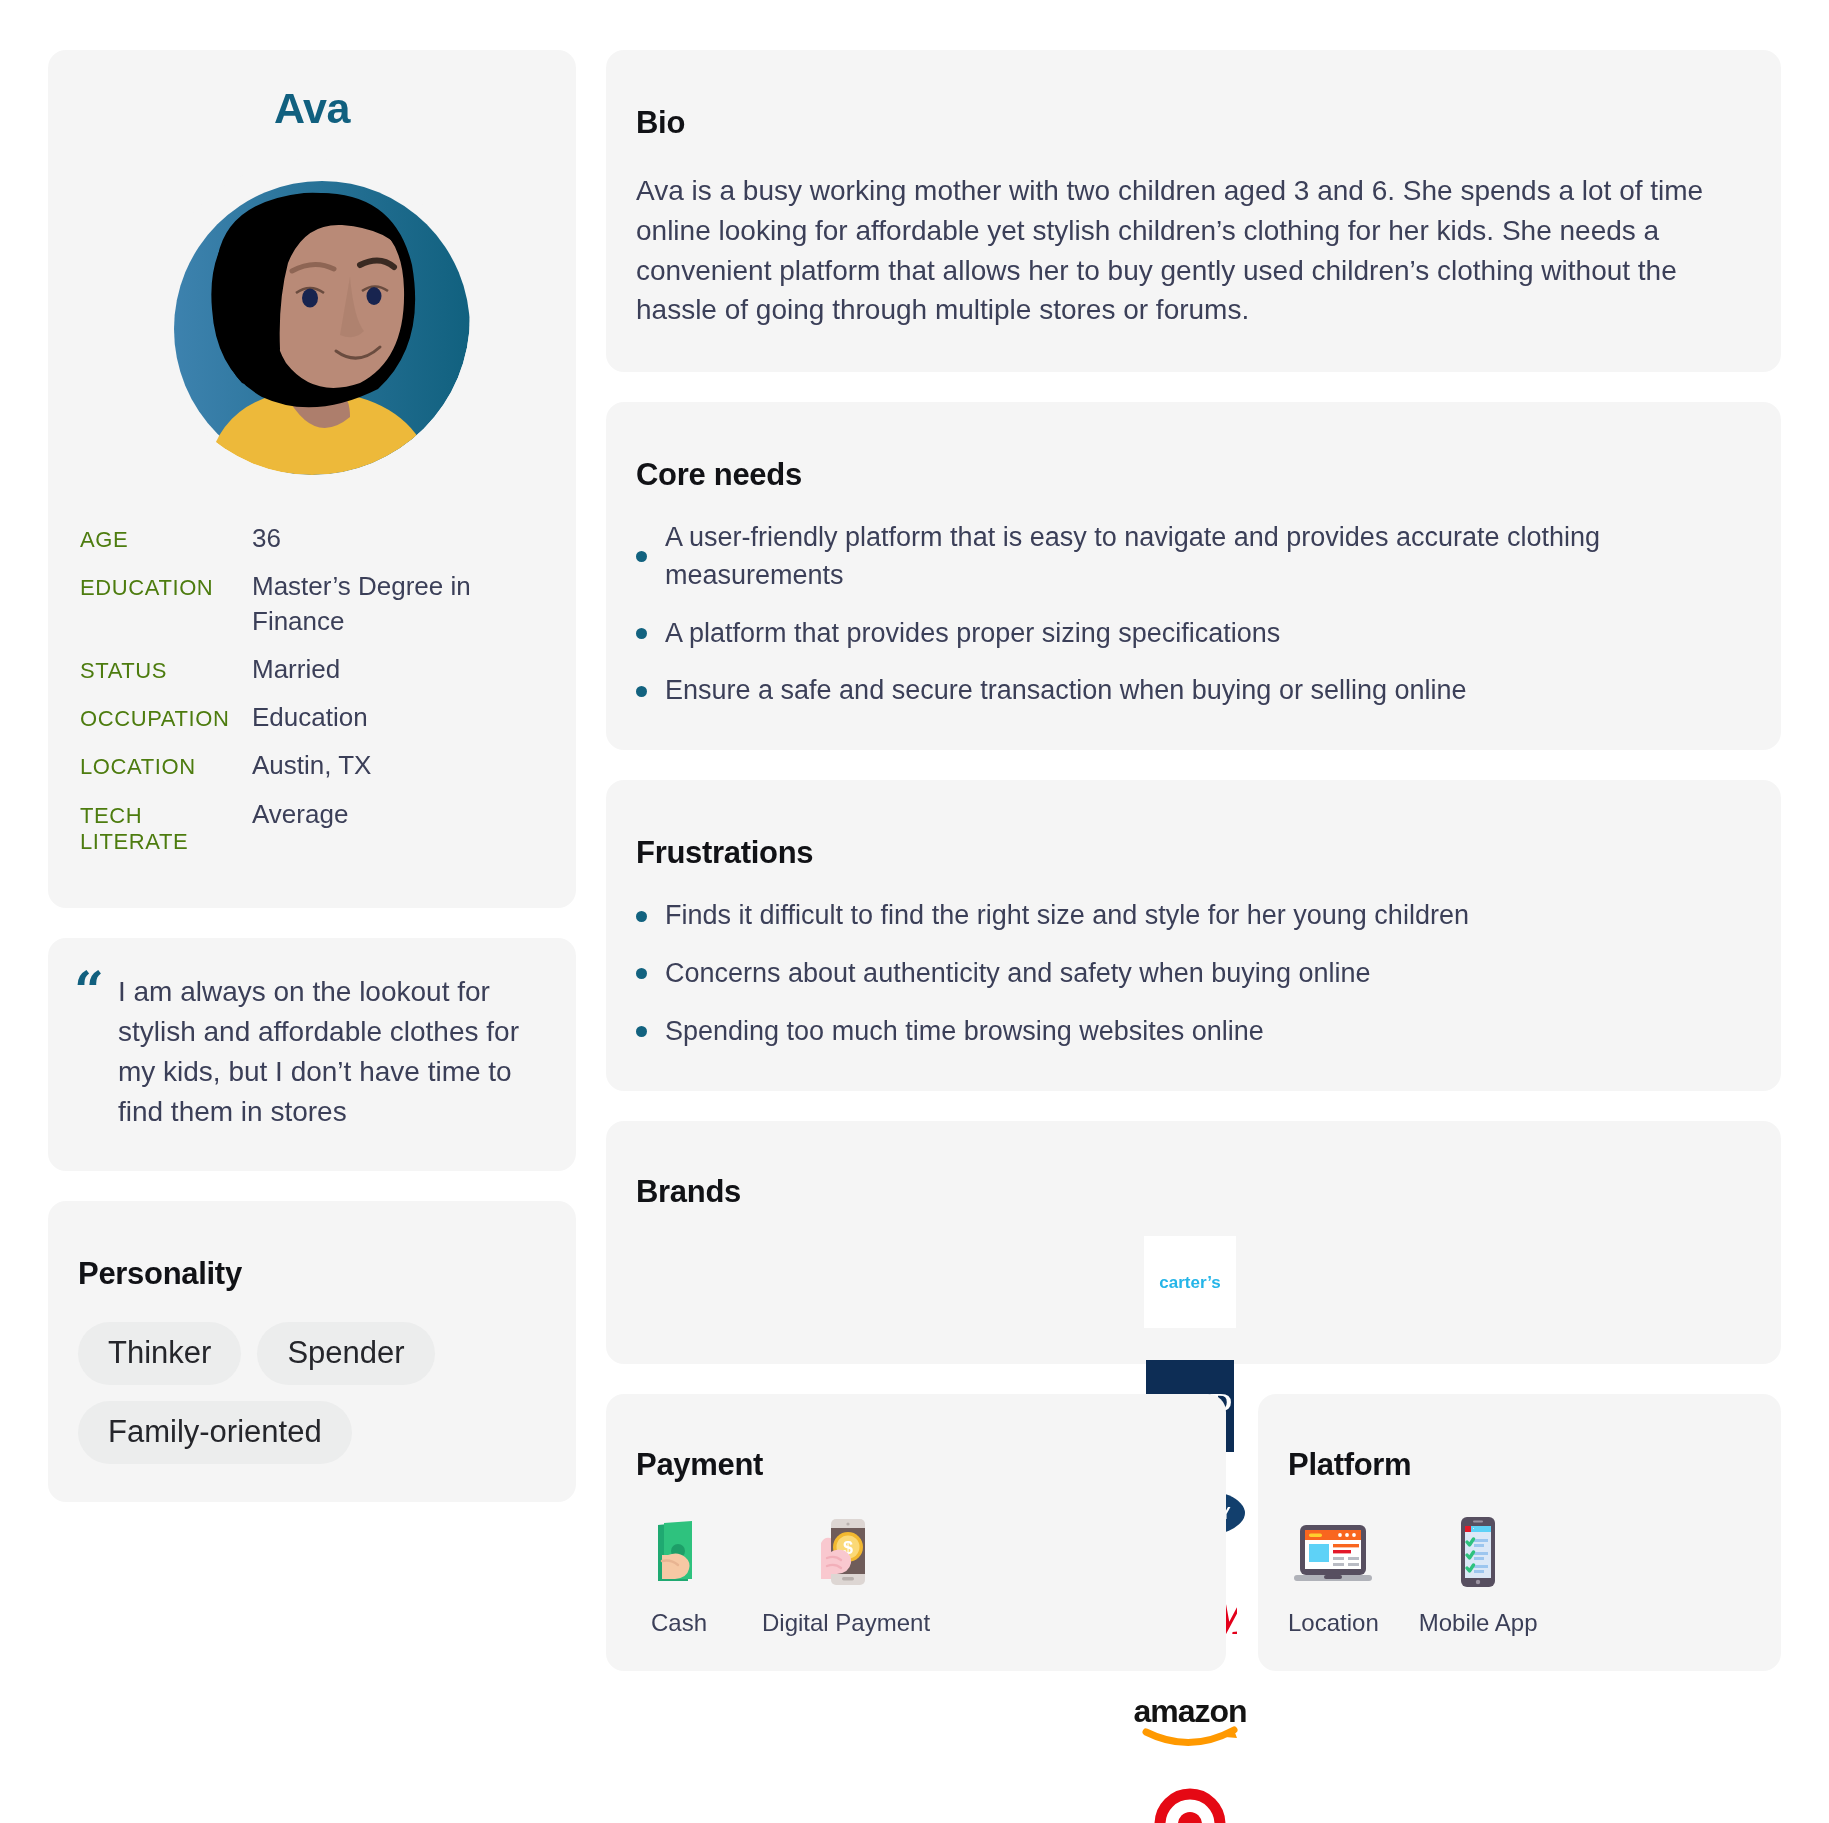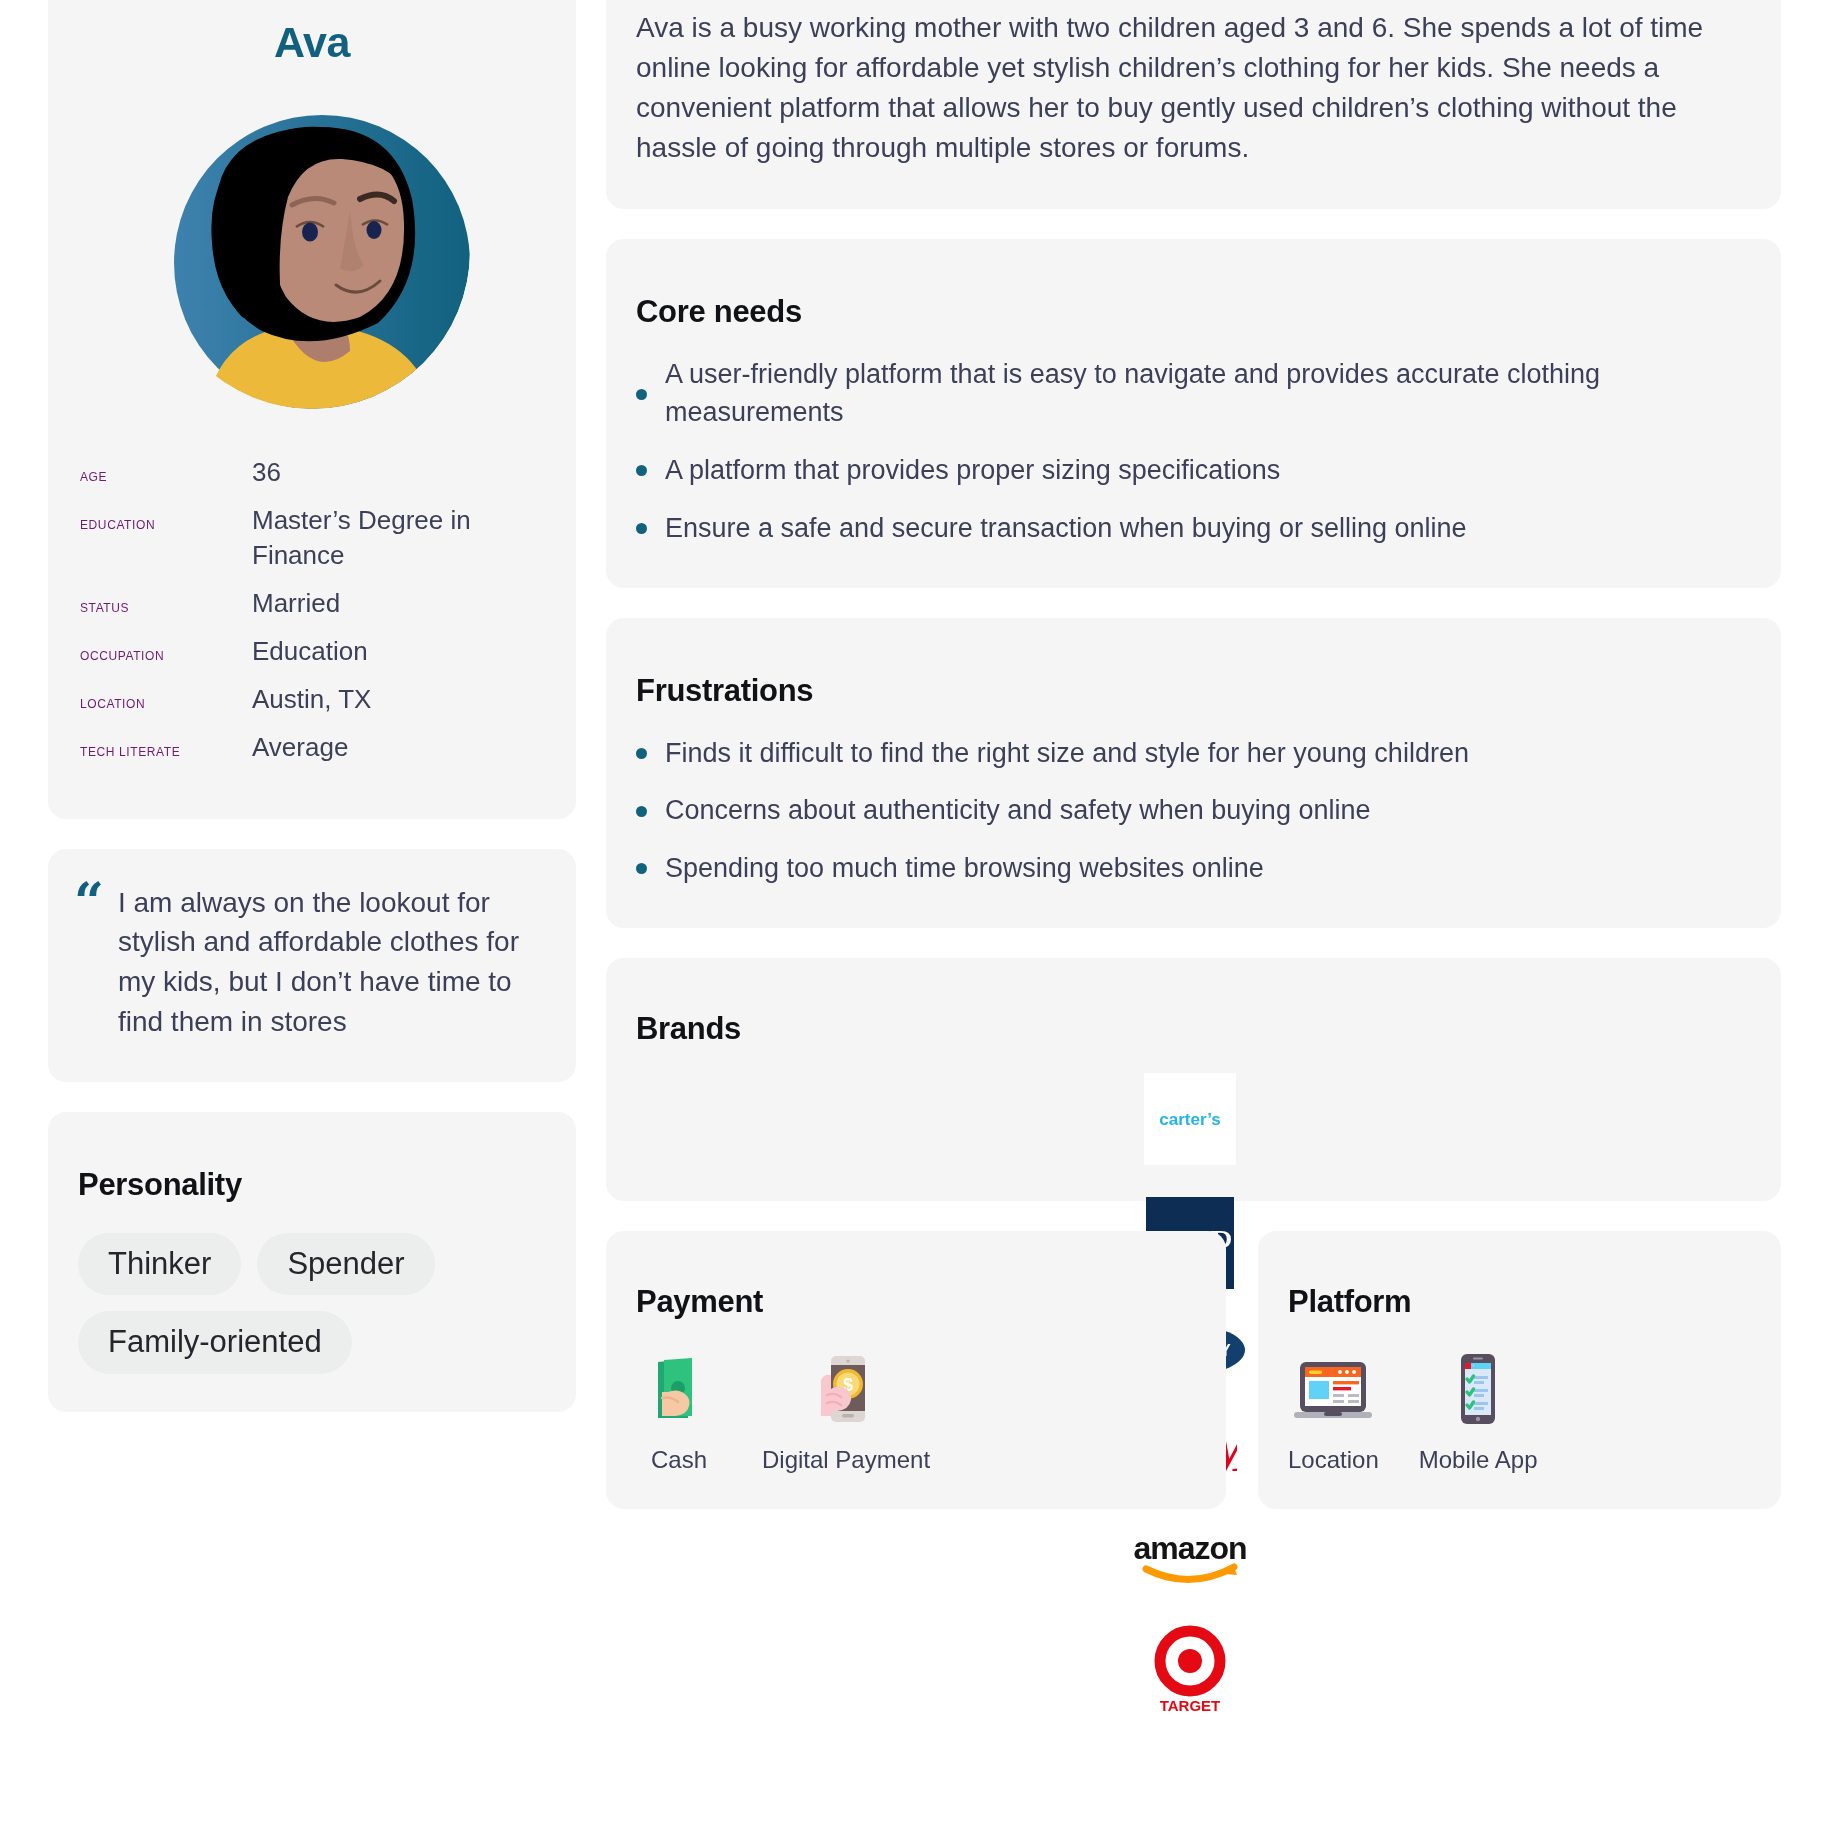--- a/index.html
+++ b/index.html
@@ -10,21 +10,21 @@
     font-family: "Liberation Sans", sans-serif;
     -webkit-font-smoothing: antialiased;
   }
   .page {
     position: relative;
     width: 1829px;
     height: 1401px;
     padding: 50px 48px 55px 48px;
     display: flex;
     gap: 30px;
-    align-items: center;
+    align-items: flex-start;
   }
   .card {
     background: #f5f5f5;
     border-radius: 18px;
   }
 
   
   .col-left {
     width: 528px;
     flex: 0 0 528px;
@@ -55,23 +55,23 @@
   .avatar-wrap svg { display: block; width: 100%; height: 100%; }
 
   .attrs { display: flex; flex-direction: column; }
   .attr-row {
     display: flex;
     align-items: baseline;
     margin-bottom: 13px;
   }
   .attr-label {
     flex: 0 0 172px;
-    font-size: 12px;
+    font-size: 22px;
     letter-spacing: 0.6px;
-    color: #701a75;
+    color: #4d7c0f;
     text-transform: uppercase;
     line-height: 1.2;
   }
   .attr-value {
     font-size: 26px;
     color: #3b3f58;
     line-height: 1.35;
     flex: 1;
   }
 

